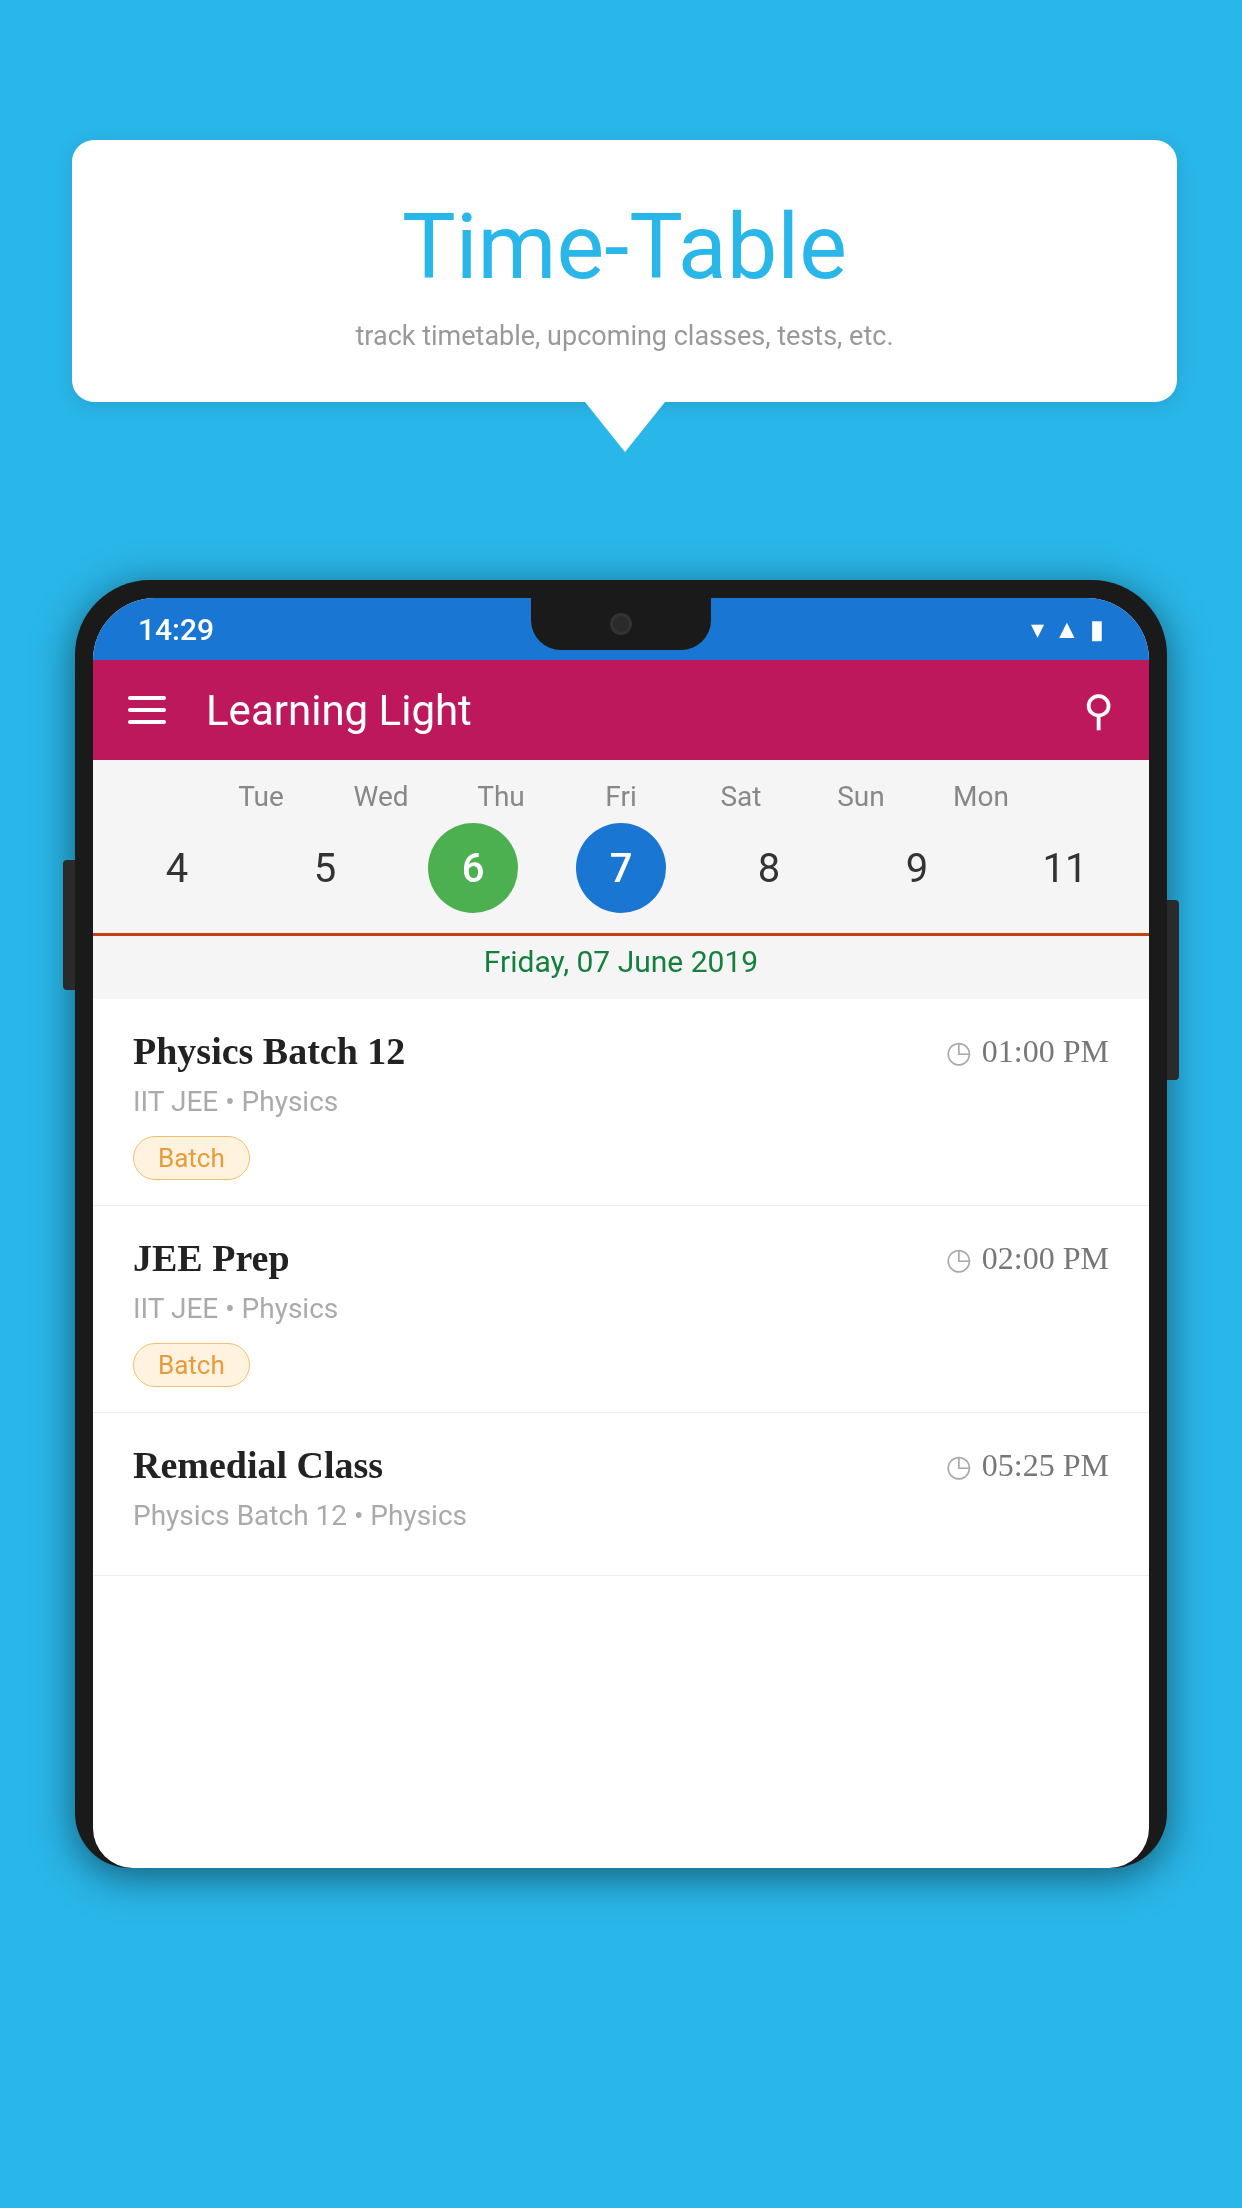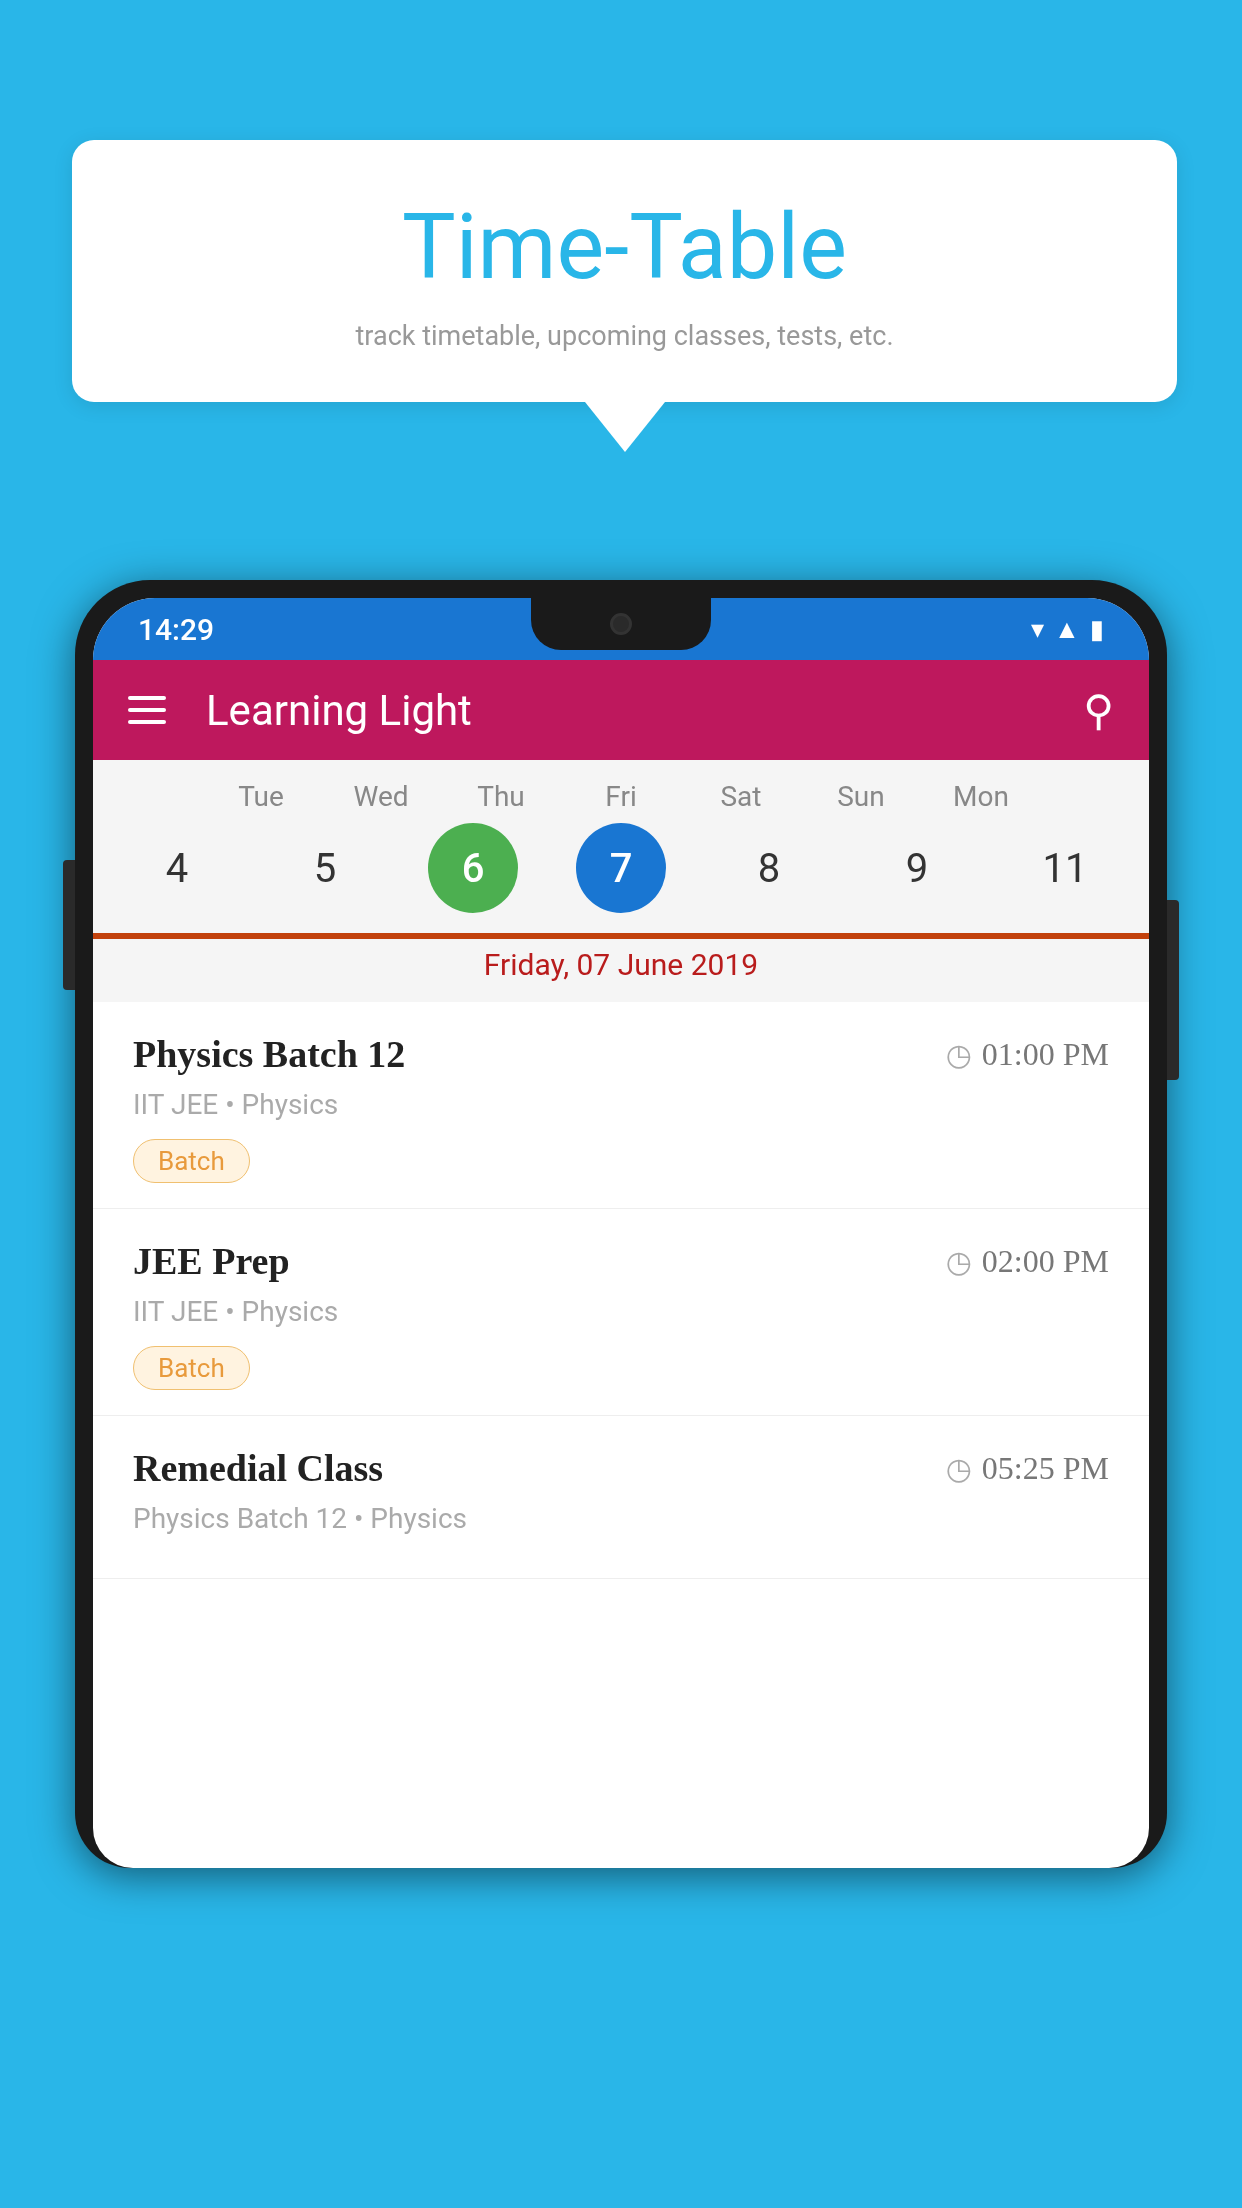--- a/index.html
+++ b/index.html
@@ -241,24 +241,24 @@
     }
 
     .day-number.selected {
       background: #1976d2;
       color: white;
       font-weight: 500;
     }
 
     .selected-date-label {
       text-align: center;
-      color: #b91c1c;
+      color: #15803d;
       font-size: 30px;
       padding: 8px 0 20px;
-      border-top: 6px solid #c2410c;
+      border-top: 3px solid #c2410c;
     }
 
     
     .class-list {
       background: white;
       overflow: hidden;
     }
 
     .class-item {
       padding: 30px 40px 25px;

